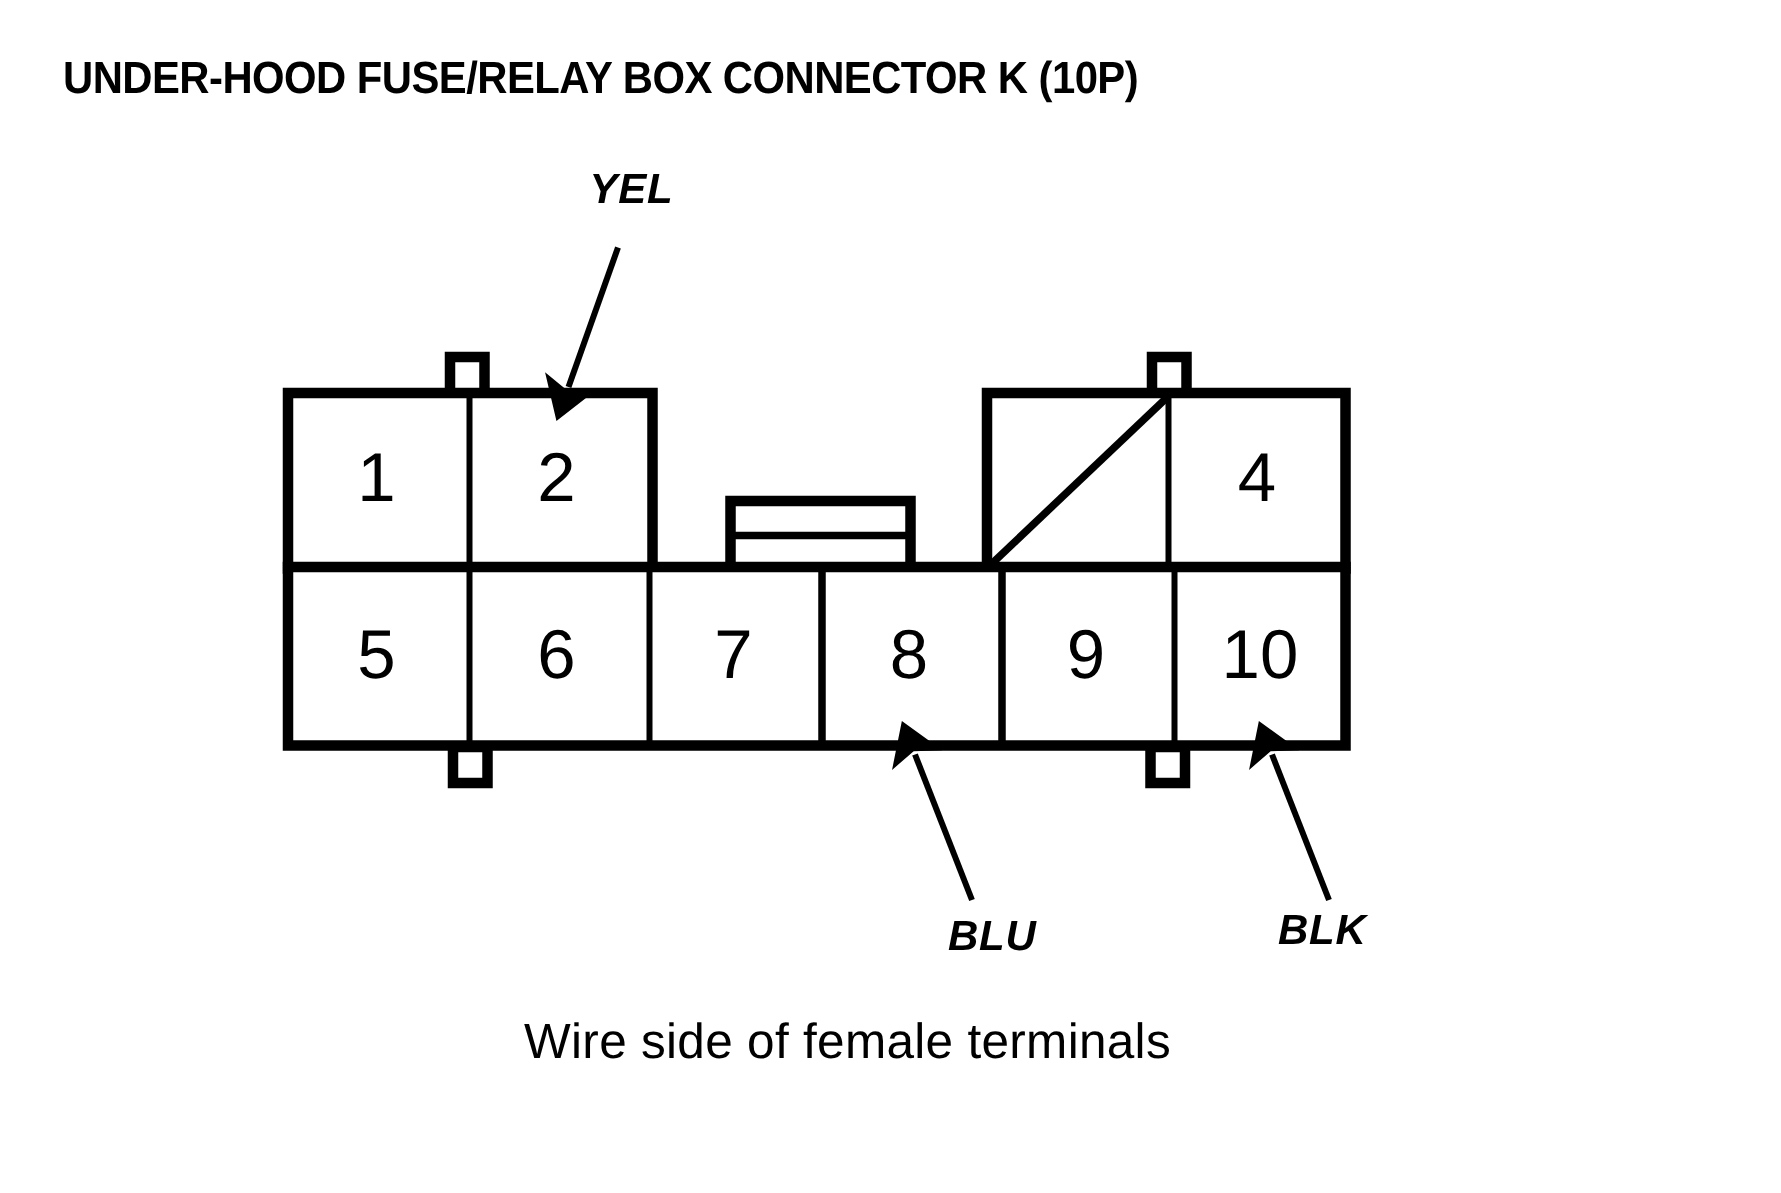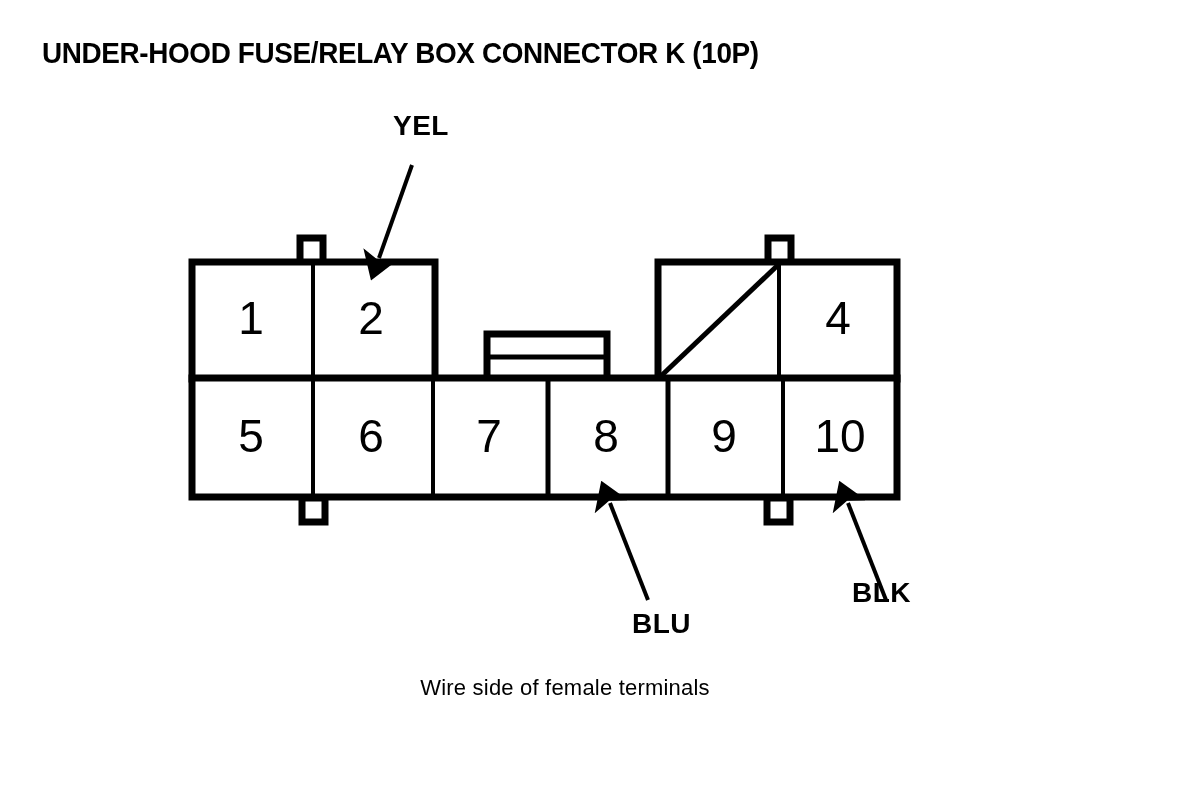--- a/index.html
+++ b/index.html
@@ -40,38 +40,39 @@
   }
 
   
   .caption {
     position: absolute;
     left: 0;
     top: 675px;
     width: 1130px;
     text-align: center;
     font-family: "Liberation Sans", sans-serif;
-    font-size: 22px;
+    font-size: 33px;
     font-weight: normal;
     letter-spacing: 0.2px;
     white-space: nowrap;
   }
 
   
   .wire-label {
     position: absolute;
     font-family: "Liberation Sans", sans-serif;
     font-size: 28px;
     font-weight: bold;
     letter-spacing: 0.5px;
     white-space: nowrap;
+    font-style: italic;
   }
   .wire-label.yel { left: 393px; top: 110px; }
   .wire-label.blu { left: 632px; top: 608px; }
-  .wire-label.blk { left: 852px; top: 577px; }
+  .wire-label.blk { left: 852px; top: 604px; }
 
   
   .drawing {
     position: absolute;
     left: 0;
     top: 0;
     width: 1187px;
     height: 795px;
   }
 

